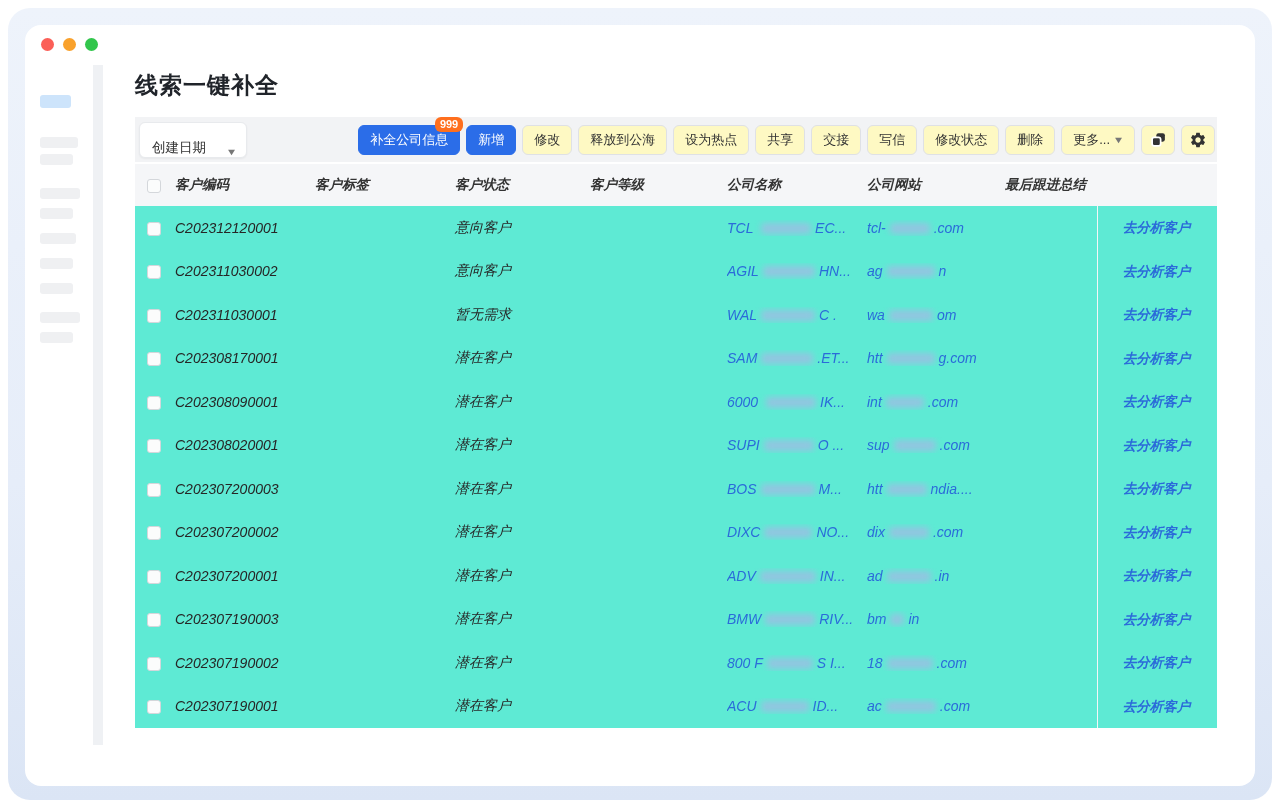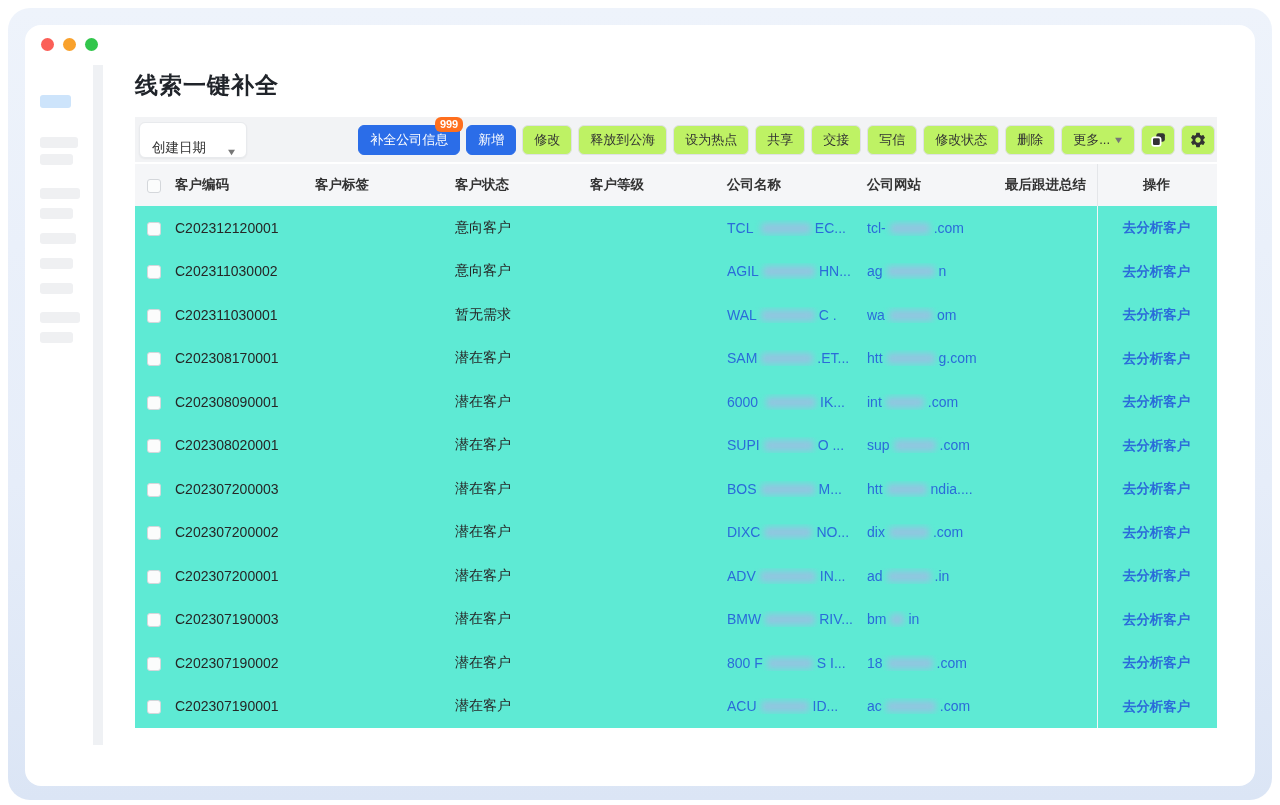--- a/index.html
+++ b/index.html
@@ -22,32 +22,32 @@
   
   .content { position:absolute; left:110px; top:0; width:1082px; }
   .page-title { margin-top:45px; font-size:23px; font-weight:700; color:#20242a; letter-spacing:1px; }
 
   
   .toolbar { margin-top:16px; height:45px; background:#f2f3f5; display:flex; align-items:center; gap:6px; padding:0 2px 0 4px; }
   .select { width:108px; height:36px; background:#fff; border:1px solid #e8eaed; border-radius:6px; box-shadow:0 1px 2px rgba(0,0,0,.05);
             display:flex; align-items:flex-end; justify-content:space-between; padding:0 10px 0 12px; font-size:13.5px; color:#333; cursor:pointer; }
   .chev { font-size:9px; color:#777; transform:scaleX(1.3); }
   .spacer { flex:1; }
-  .btn { height:30px; border:1px solid #dfe1e5; background:#bef264; border-radius:6px; font-size:13px; color:#333;
+  .btn { height:30px; border:1px solid #dfe1e5; background:#fef9c3; border-radius:6px; font-size:13px; color:#333;
          padding:0 11px; display:flex; align-items:center; gap:4px; cursor:pointer; white-space:nowrap;
          font-family:"Liberation Sans","DejaVu Sans",sans-serif; }
   .btn.primary { background:var(--primary,#2b6de8); border-color:var(--primary,#2b6de8); color:#fff; }
   .btn.icon-btn { width:34px; padding:0; justify-content:center; }
   .badge-holder { position:relative; }
   .badge { position:absolute; top:-9px; right:-4px; background:var(--badge,#ff6f1e); color:#fff; font-size:11px; font-weight:700;
            padding:2px 5px; border-radius:6px; line-height:1; }
   .plain-btns { display:contents; }
 
   
-  .table { --cols:40px 140px 140px 135px 137px 140px 138px 92px 118px; margin-top:2px; }
+  .table { --cols:40px 140px 140px 135px 137px 140px 138px 92px 118px; margin-top:2px;font-style:italic; }
   .thead { display:grid; grid-template-columns:var(--cols); height:42px; align-items:center; background:#f5f6f8;
            font-size:13.5px; font-weight:700; color:#333; }
   .th-action { text-align:center; border-left:1px solid #e4e6e9; height:42px; line-height:42px; }
   .tr { display:grid; grid-template-columns:var(--cols); height:43.5px; align-items:center; background:#5eead4; font-size:14px; }
   .cell-cb { padding-left:12px; }
   .cb { display:inline-block; width:14px; height:14px; border:1px solid #d4d7db; border-radius:3px; background:#fbfcfc; vertical-align:middle; cursor:pointer; }
   .c-code,.c-status { color:#262626; }
   .c-company,.c-site { color:var(--link,#2b6bd9); white-space:nowrap; overflow:hidden; cursor:pointer; }
   .c-action { text-align:center; border-left:1px solid #f5f6f8; height:43.5px; line-height:43.5px; }
   .analyze-link { color:var(--link,#2b6bd9); font-weight:600; font-size:13.5px; text-decoration:none; cursor:pointer; }
@@ -126,21 +126,20 @@
       <div class="table">
         <div class="thead" id="thead">
             <div class="cell-cb"><span class="cb"></span></div>
             <div class="th">客户编码</div>
             <div class="th">客户标签</div>
             <div class="th">客户状态</div>
             <div class="th">客户等级</div>
             <div class="th">公司名称</div>
             <div class="th">公司网站</div>
             <div class="th">最后跟进总结</div>
-            <div class="th th-action">操作</div>
           </div>
         <div id="tbody">
             <div class="tr">
               <div class="cell-cb"><span class="cb"></span></div>
               <div class="c-code">C202312120001</div>
               <div class="c-tag"></div>
               <div class="c-status">意向客户</div>
               <div class="c-grade"></div>
               <div class="c-company"><span>TCL </span><span class="blur-chip" style="width:50px"></span><span>EC...</span></div>
               <div class="c-site"><span>tcl-</span><span class="blur-chip" style="width:40px"></span><span>.com</span></div>

